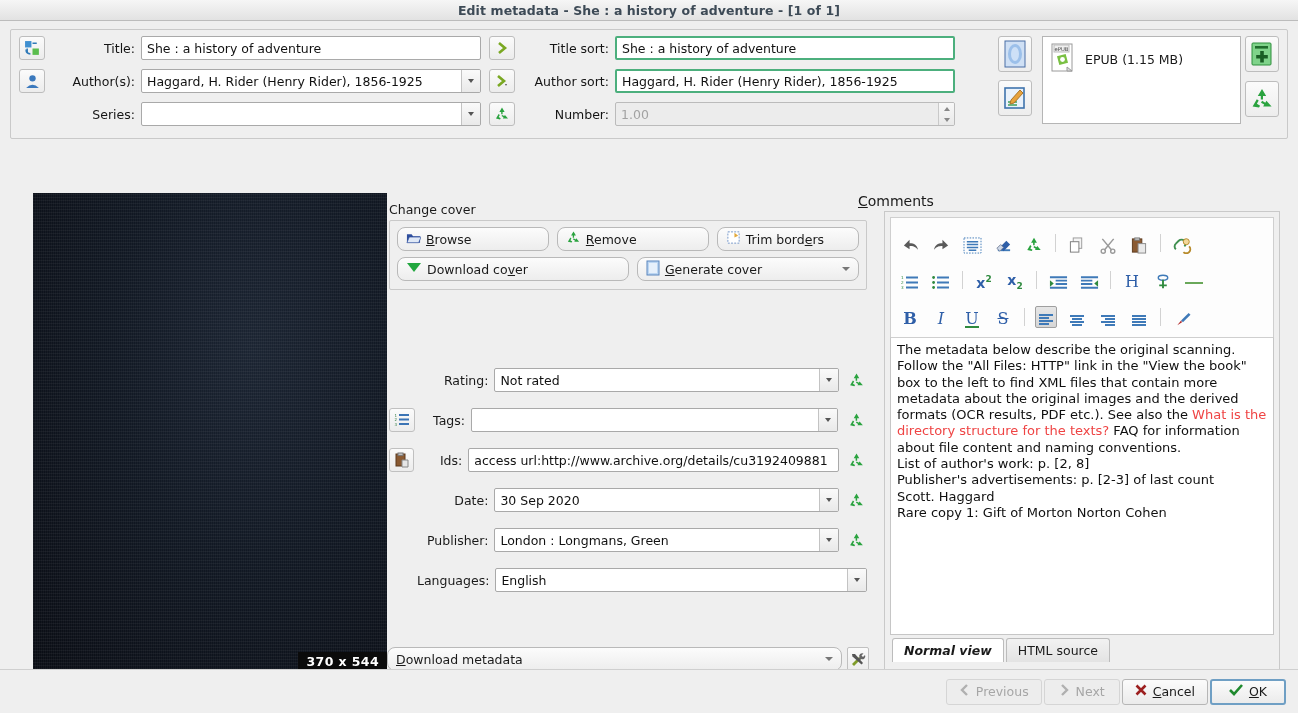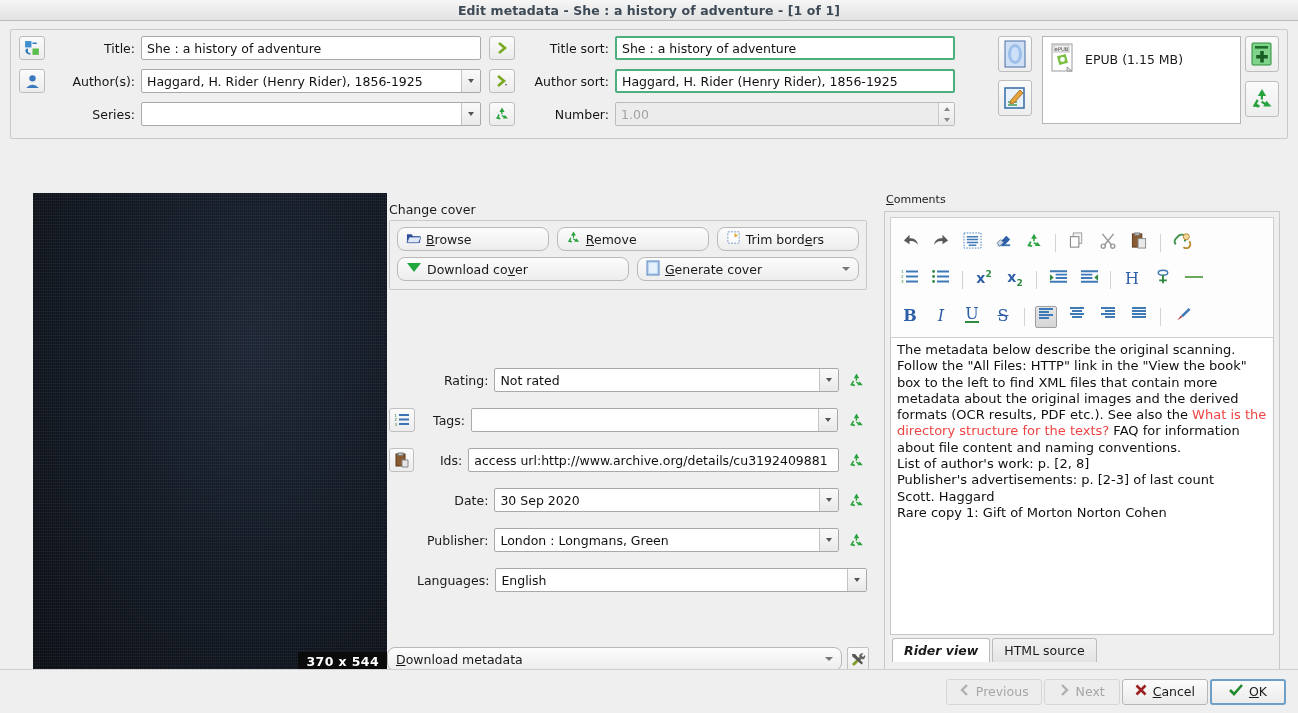--- a/index.html
+++ b/index.html
@@ -161,27 +161,27 @@
              border:1px solid #c0c0c0; background:linear-gradient(to bottom,#fbfbfb,#ececec); border-radius:3px; }
   .recyc { width:22px; height:22px; margin-left:7px; display:flex;align-items:center;justify-content:center; cursor:pointer; }
 
   
   #dlmeta { position:absolute; left: 387px; top: 626px; width: 455px; height: 24px; }
   #dltools { position:absolute; left: 847px; top: 626px; width: 22px; height: 24px;
              border:1px solid #c0c0c0;background:linear-gradient(to bottom,#fbfbfb,#ececec);
              display:flex;align-items:center;justify-content:center;border-radius:2px;cursor:pointer;}
 
   
-  #cmlabel { position:absolute; left: 886px; top: 172px; font-size:11px; }
+  #cmlabel { position:absolute; left: 858px; top: 172px; font-size:14px; }
   #commentbox { position:absolute; left: 884px; top: 190px; width: 396px; height: 466px;
                 border:1px solid #c9c9c9; background:#efefef; padding:5px; }
   #ctoolbar { background:#fdfdfd; border:1px solid #cfcfcf; border-bottom:none; height:120px; padding: 6px 8px; }
   .trow { display:flex; align-items:center; height: 37px; gap: 9px; }
   .tsep { width:1px; height:18px; background:#d2d2d2; margin: 0 1px; }
-  .tb { width: 22px; height: 22px; display:flex;align-items:flex-start;justify-content:center; cursor:pointer; }
+  .tb { width: 22px; height: 22px; display:flex;align-items:flex-end;justify-content:center; cursor:pointer; }
   .tb.sel { background: linear-gradient(to bottom,#e6e6e6,#d6d6d6); border:1px solid #9f9f9f; border-radius:2px; }
   #ctext {
     background:#fff; border:1px solid #c6c6c6; border-top:1px solid #cfcfcf;
     height: 298px; padding: 4px 6px; overflow:hidden;
     font-size: 13px; line-height: 16.3px; color:#101010;
   }
   #ctext a { color:#ef4444; text-decoration:none; }
   #ctabs { display:flex; margin-top: 3px; height: 24px; padding-left: 2px; }
   .tab {
     border:1px solid #bcbcbc; border-bottom:none;
@@ -680,21 +680,21 @@
     <div id="ctext">
       <span>The metadata below describe the original scanning. Follow the "All Files: HTTP" link in the "View the book" box to the left to find XML files that contain more metadata about the original images and the derived formats (OCR results, PDF etc.). See also the </span><a href="#">What is the directory structure for the texts?</a><span> FAQ for information about file content and naming conventions.</span><br>
       <span>List of author's work: p. [2, 8]</span><br>
       <span>Publisher's advertisements: p. [2-3] of last count</span><br>
       <span>Scott. Haggard</span><br>
       <span>Rare copy 1: Gift of Morton Norton Cohen</span>
     </div>
 
     <div id="ctabs">
       <div class="tab active">
-          <span>Rider view</span>
+          <span>Normal view</span>
         </div>
       <div class="tab">
           <span>HTML source</span>
         </div>
     </div>
   </div>
 
   <div id="bottombar">
     <div class="bbtn disabled">
       <span><svg width="11" height="12" viewBox="0 0 11 12">

